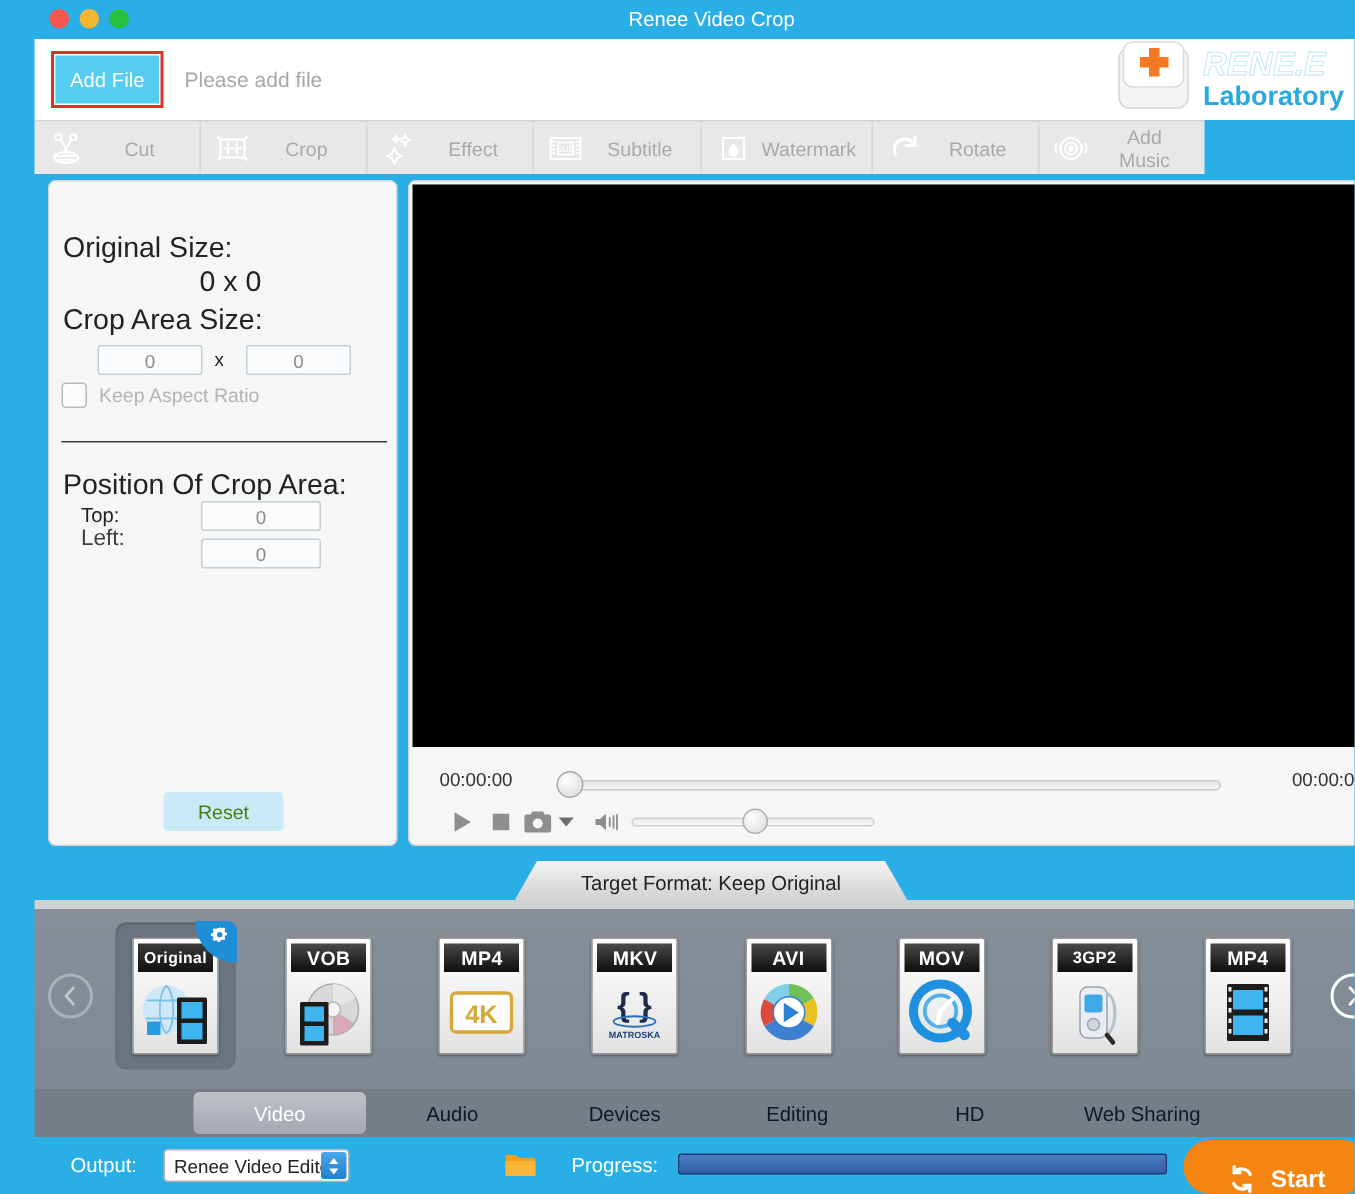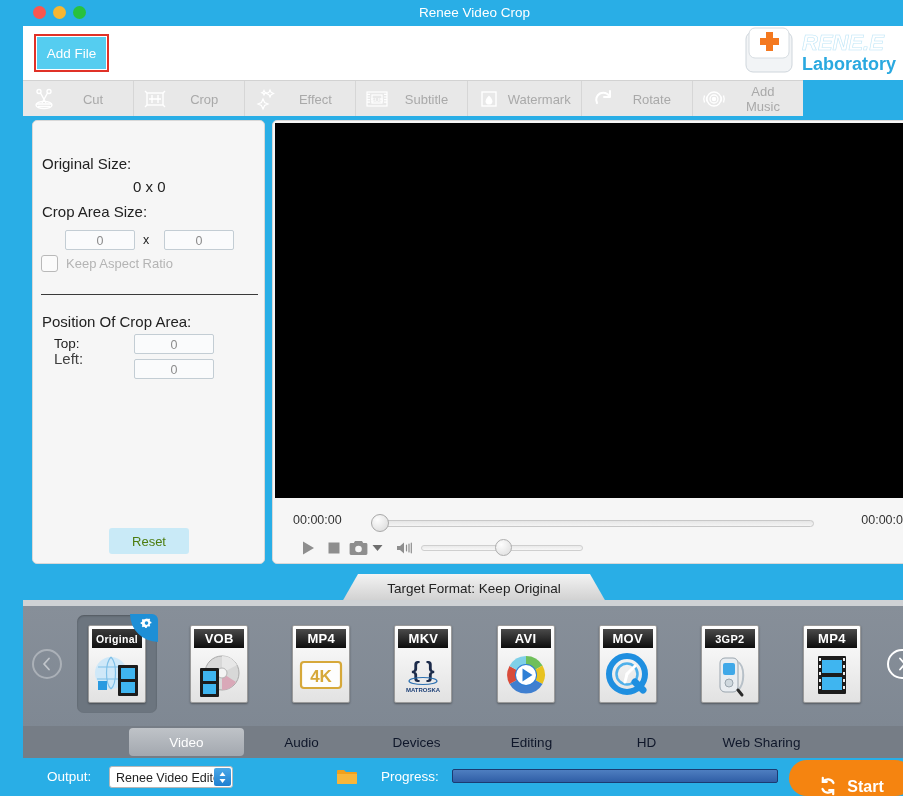--- a/index.html
+++ b/index.html
@@ -39,21 +39,21 @@
   .tbitem{flex:1 1 0;display:flex;align-items:center;justify-content:flex-start;
     border-right:1px solid #d6d6d6;box-sizing:border-box;padding-left:8px;gap:6px;position:relative;}
   .tbitem:last-child{border-right:none;}
   .tbicon{width:26px;height:26px;flex:0 0 26px;display:flex;align-items:center;justify-content:center;}
   .tblabel{color:#a9a9a9;font-size:13px;flex:1;text-align:center;padding-right:10px;}
 
   
   .main{position:absolute;left:0;top:116px;width:903px;height:456px;background:#29aee6;}
   .leftpanel{position:absolute;left:9px;top:4px;width:233px;height:444px;
     background:#f6f6f6;border:1px solid #d8d8d8;border-radius:5px;box-sizing:border-box;}
-  .lbl{position:absolute;color:#222;font-size:15px;}
+  .lbl{position:absolute;color:#222;font-size:19px;}
   .origsize-lbl{left:9px;top:34px;}
   .origsize-val{left:100px;top:57px;color:#222;}
   .cropsize-lbl{left:9px;top:82px;}
   .numbox{position:absolute;height:20px;border:1px solid #c3cdd4;background:#fafbfc;
     border-radius:2px;color:#8c8c8c;font-size:12.5px;text-align:center;line-height:20px;box-sizing:border-box;}
   .cw{left:32px;top:109px;width:70px;}
   .xsep{position:absolute;left:110px;top:109px;line-height:20px;font-size:12.5px;color:#222;}
   .ch{left:131px;top:109px;width:70px;}
   .kar-box{position:absolute;left:8px;top:134px;width:17px;height:17px;
     border:1.5px solid #b9b9b9;border-radius:3px;background:#fbfbfb;box-sizing:border-box;}
@@ -159,20 +159,21 @@
       <div class="light l-yellow"></div>
       <div class="light l-green"></div>
     </div>
     <div class="wintitle">Renee Video Crop</div>
   </div>
 
   <div class="header">
     <div class="addfile-wrap">
       <div class="addfile">Add File</div>
     </div>
+    <div class="filepath">Please add file</div>
     <div class="logo">
       <svg width="170" height="70" viewBox="0 0 170 70">
         <g>
           <rect x="6" y="22" width="46" height="40" rx="7" fill="#f2f4f6" stroke="#cfd6dc"></rect>
           <rect x="9" y="18" width="40" height="30" rx="6" fill="#ffffff" stroke="#d6dce1"></rect>
           <path d="M26 22h7v6h6v7h-6v6h-7v-6h-6v-7h6z" fill="#f47920"></path>
         </g>
         <text x="62" y="40" font-family="'Liberation Sans',sans-serif" font-size="22" font-weight="bold" font-style="italic" fill="#ffffff" stroke="#bfe6f7" stroke-width="0.6">RENE.E</text>
         <text x="62" y="60" font-family="'Liberation Sans',sans-serif" font-size="18" font-weight="bold" fill="#2aa9e0">Laboratory</text>
       </svg>

